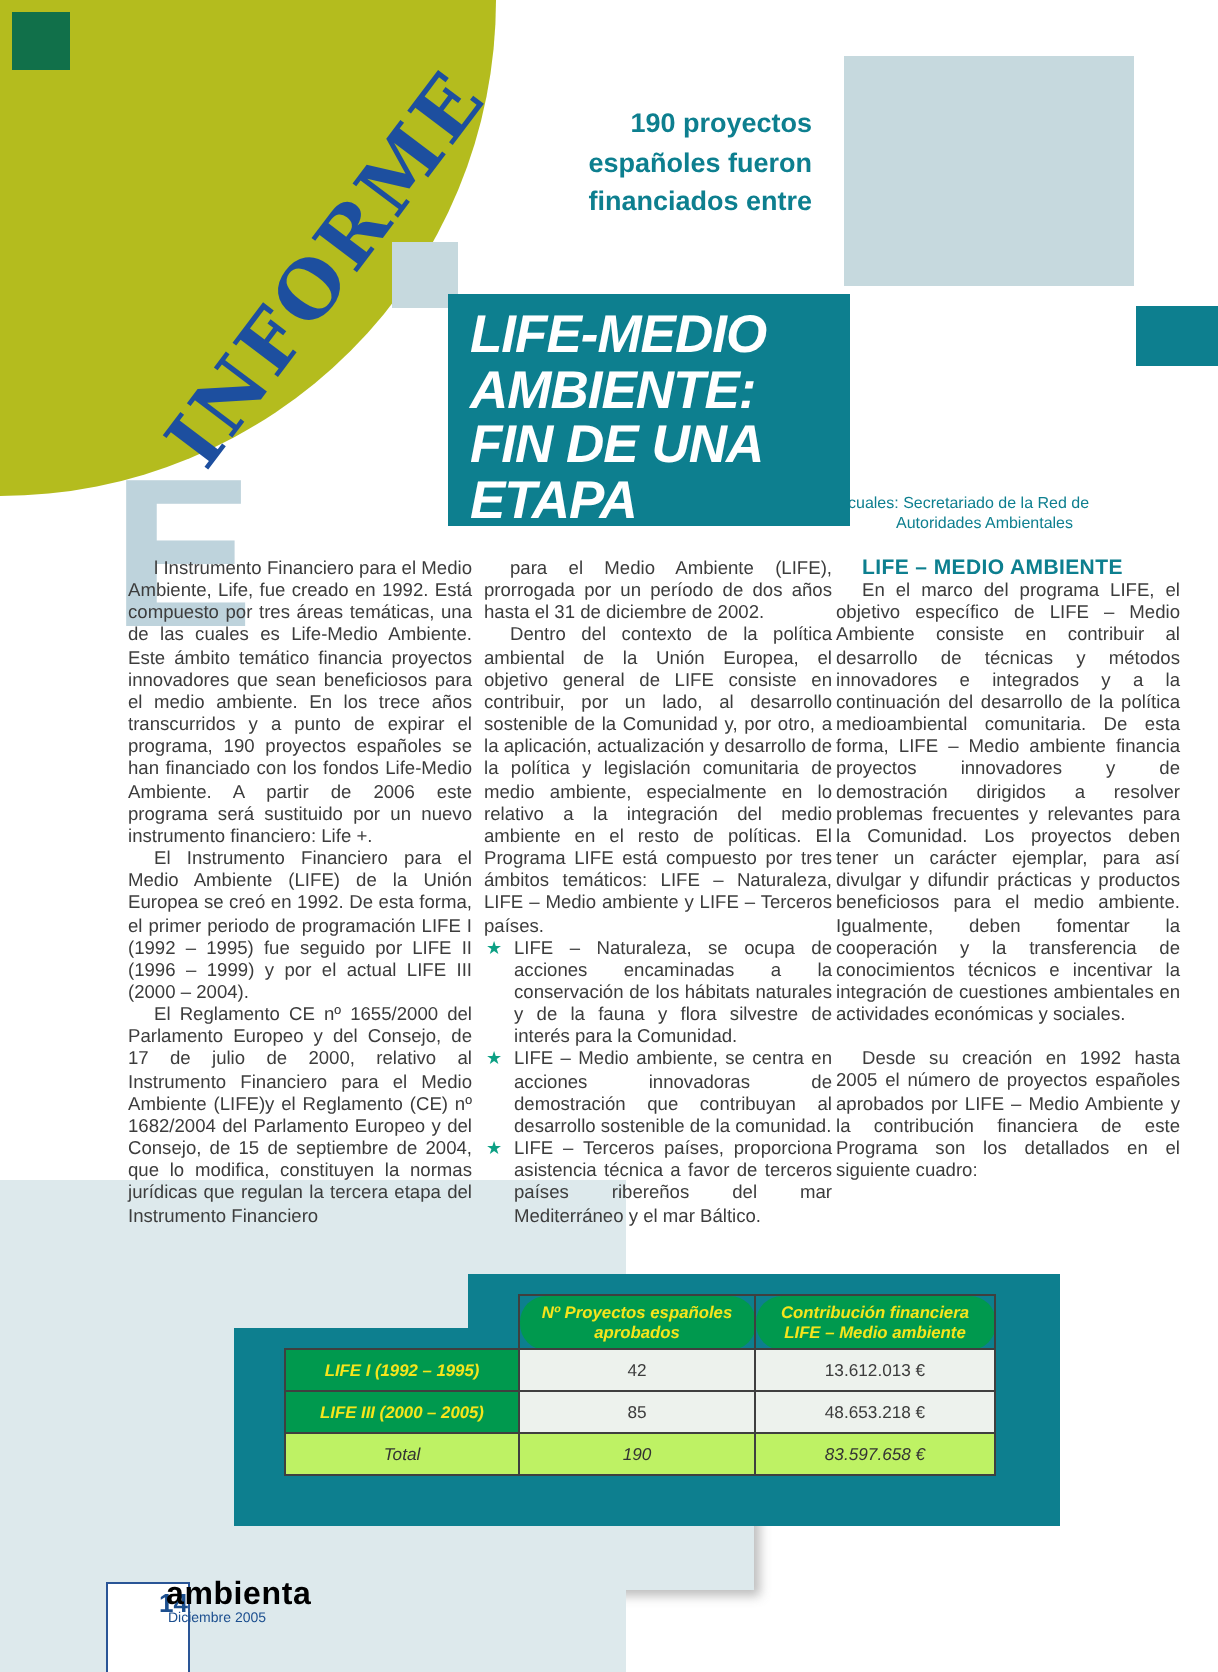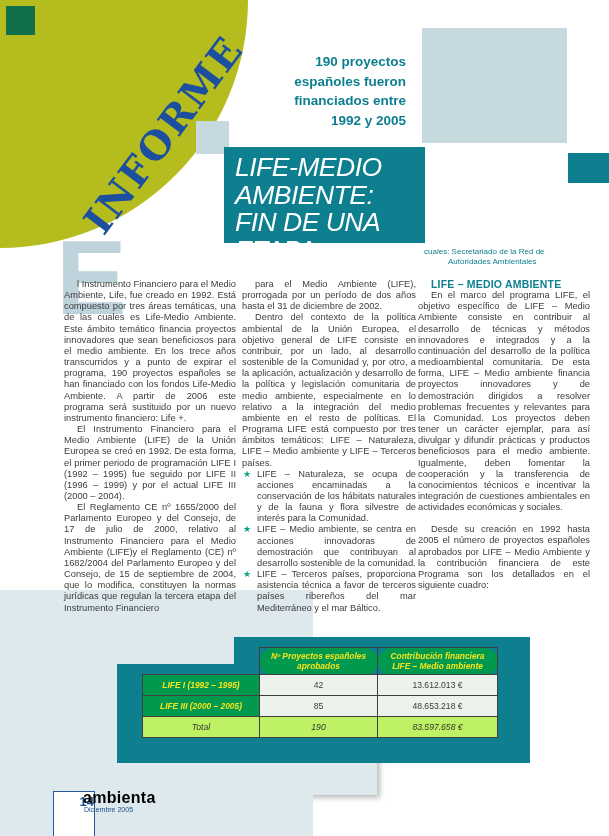--- a/index.html
+++ b/index.html
@@ -18,22 +18,22 @@
             font-weight:bold; font-size:39px; letter-spacing:2px; color:#1d4f9f; z-index:2; }
   .sq-topright { position:absolute; left:422px; top:28px; width:145px; height:115px;
             background:#c6d9de; z-index:1; }
   .sq-edge { position:absolute; left:568px; top:153px; width:41px; height:30px;
             background:#0d7f8f; z-index:1; }
   .sq-title { position:absolute; left:196px; top:121px; width:33px; height:33px;
             background:#c6d9de; z-index:1; }
   
   .banner { position:absolute; right:203px; top:52px; width:220px; text-align:right;
             color:#0d7f8f; font-weight:bold; font-size:13.5px; line-height:19.5px; z-index:2; }
-  .title-box { position:absolute; left:224px; top:147px; width:201px; height:96px;
-            background:#0d7f8f; color:#ffffff; font-weight:normal; font-style:italic;
+  .title-box { position:absolute; left:224px; top:147px; width:201px; height:116px;
+            background:#0d7f8f; color:#ffffff; font-weight:bold; font-style:italic;
             font-size:26.5px; line-height:27.5px; padding:7px 0 0 11px; box-sizing:border-box;
             letter-spacing:-0.5px; z-index:2; }
   .credit { position:absolute; left:424px; top:247px; width:150px; font-size:8px;
             line-height:9.5px; color:#0d7f8f; z-index:2; }
   .credit .l2 { margin-left:24px; }
   
   .pale-b { position:absolute; left:0; top:640px; width:377px; height:155px;
             background:#dde9ec; box-shadow:3px 3px 5px rgba(110,110,110,.45); z-index:1; }
   .pale-a { position:absolute; left:0; top:590px; width:313px; height:246px;
             background:#dde9ec; z-index:1; }
@@ -90,21 +90,20 @@
   <div class="sq-topright"></div>
   <div class="sq-edge"></div>
   <div class="sq-title"></div>
 
   <div class="informe">INFORME</div>
 
   <div class="banner">
     <div>190 proyectos</div>
     <div>españoles fueron</div>
     <div>financiados entre</div>
-    <div>1992 y 2005</div>
   </div>
 
   <div class="title-box">
     <div>LIFE-MEDIO</div>
     <div>AMBIENTE:</div>
     <div>FIN DE UNA</div>
     <div>ETAPA</div>
   </div>
 
   <div class="credit">

